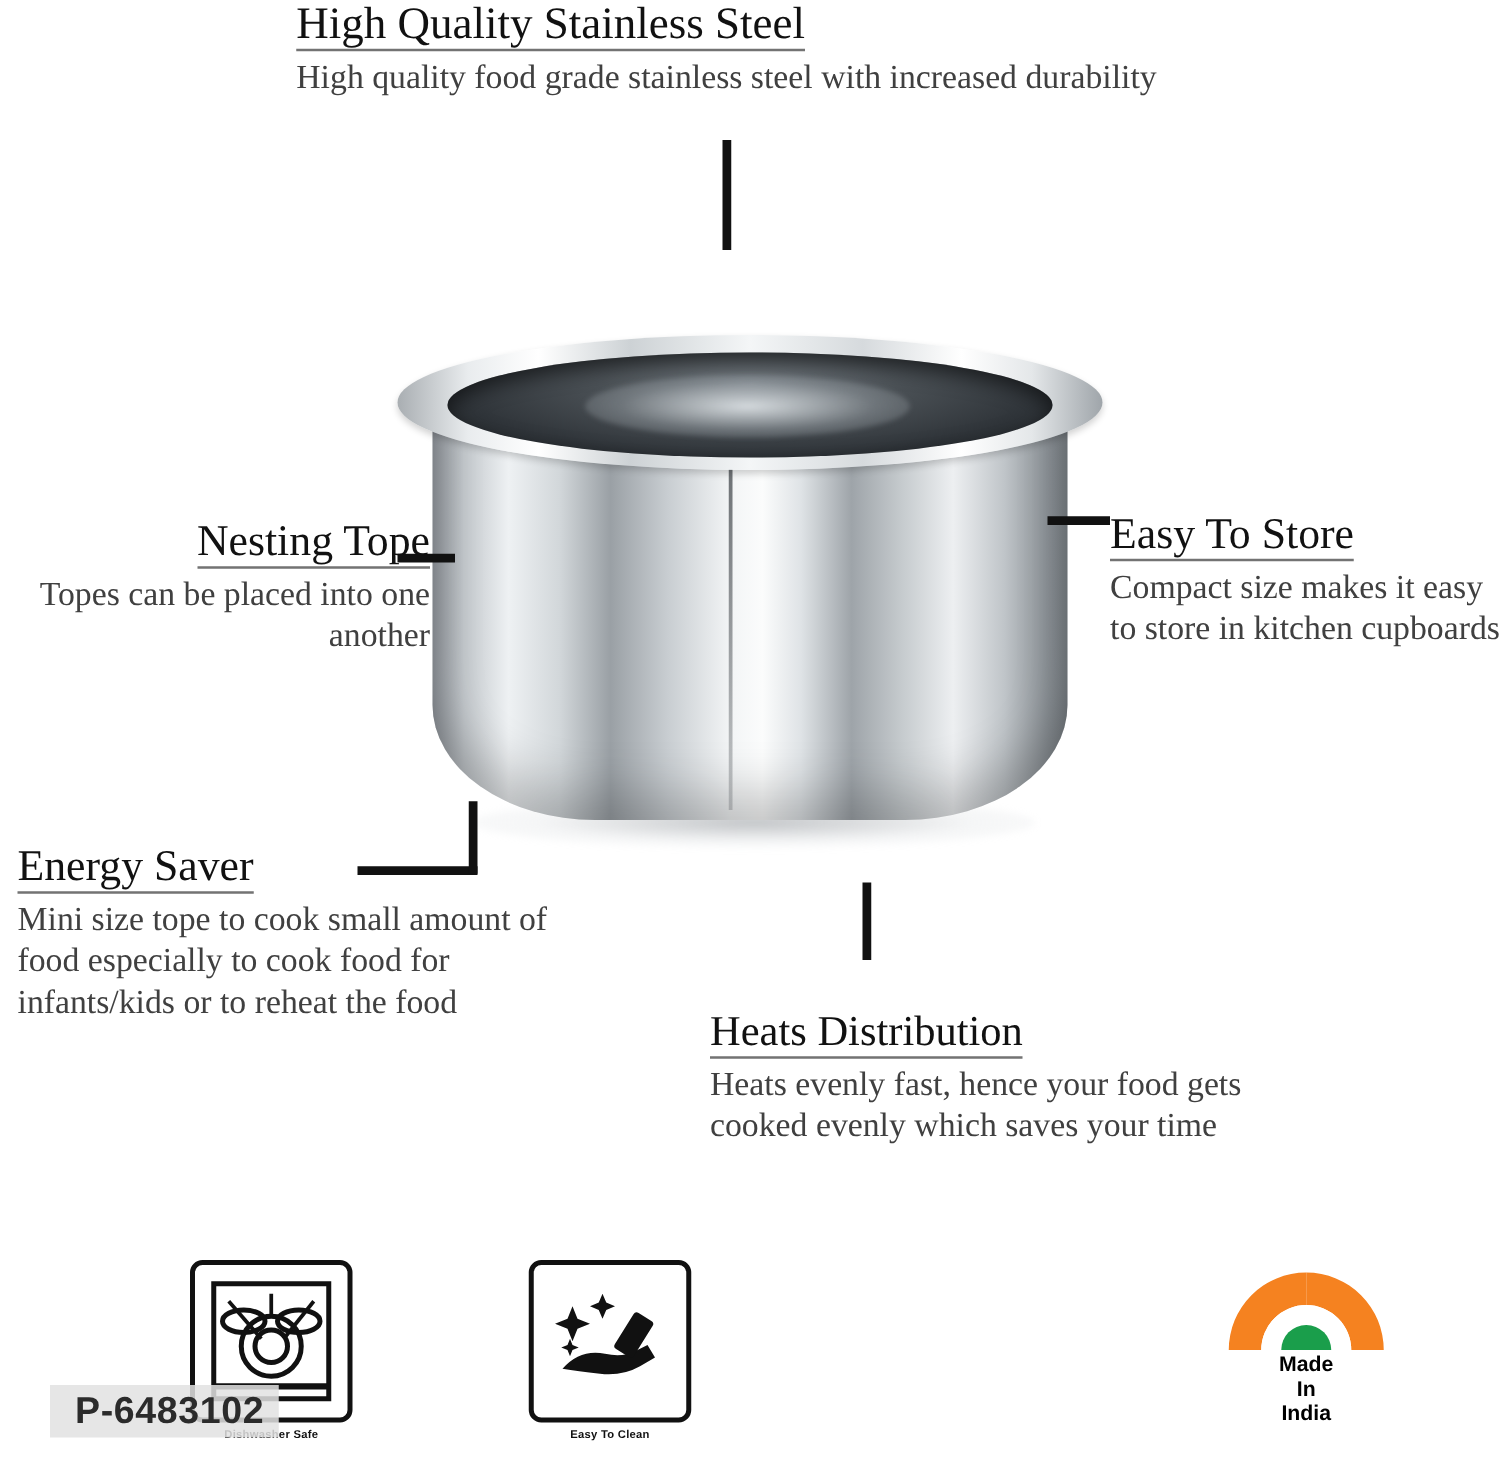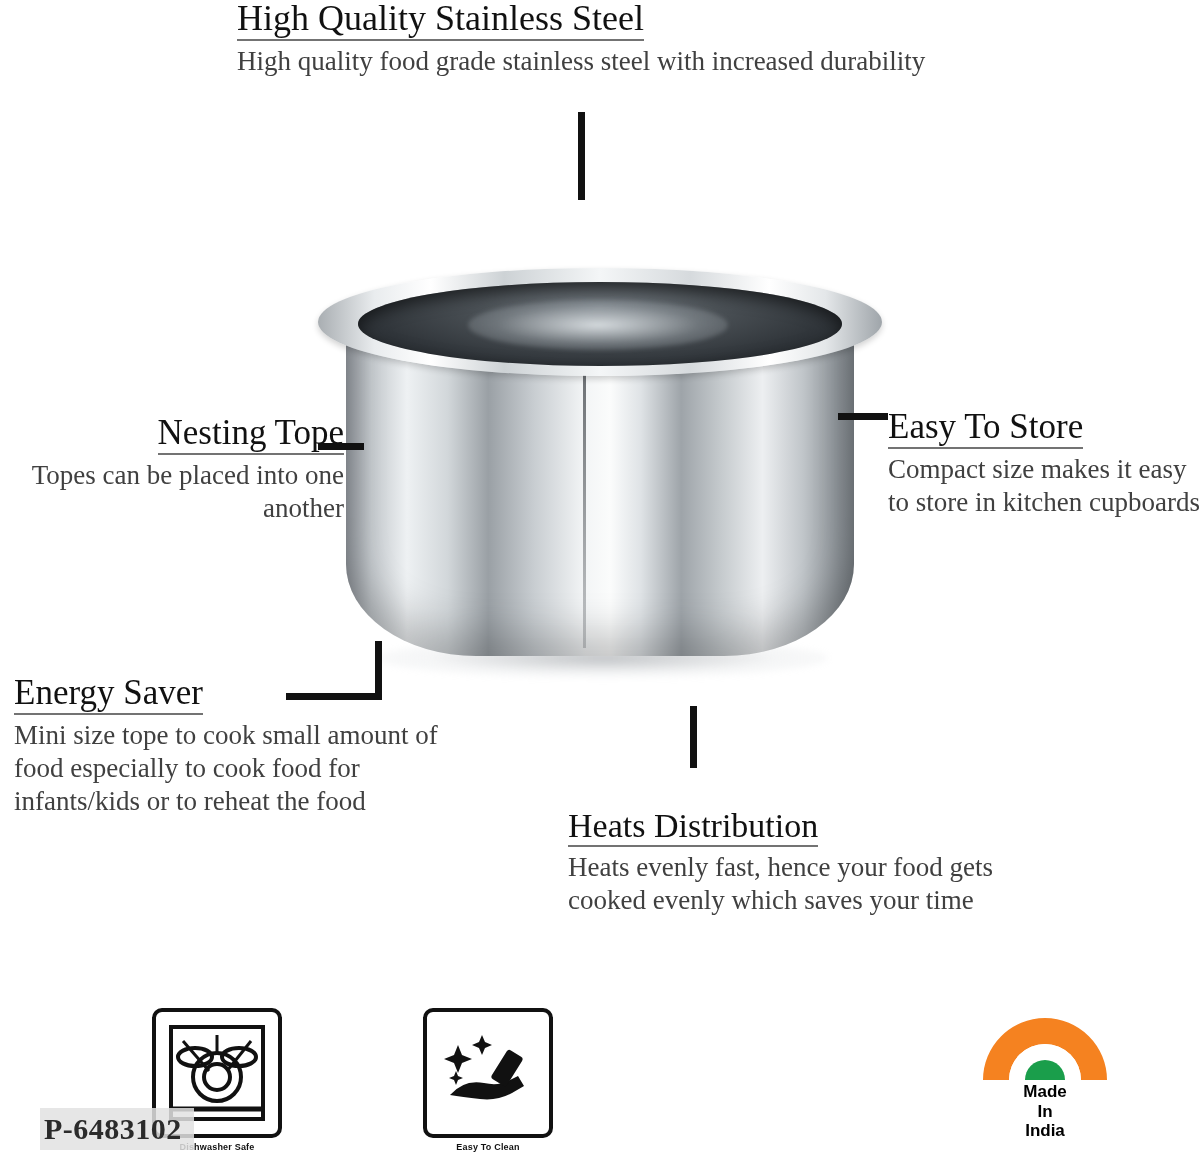--- a/index.html
+++ b/index.html
@@ -206,23 +206,23 @@
     line-height: 1.15;
     color: #000000;
     margin-top: 16px;
   }
 
   
   #watermark {
     position: absolute;
     left: 40px;
     top: 1108px;
-    padding: 4px 12px 4px 4px;
+    padding: 4px 12px 4px 20px;
     background: rgba(226,226,226,0.85);
-    font-family: Liberation Serif, serif;
+    font-family: Liberation Sans, sans-serif;
     font-size: 30px;
     font-weight: bold;
     color: #2b2b2b;
     letter-spacing: 0.5px;
   }
 </style>
 </head>
 <body>
 
 <div id="product">

